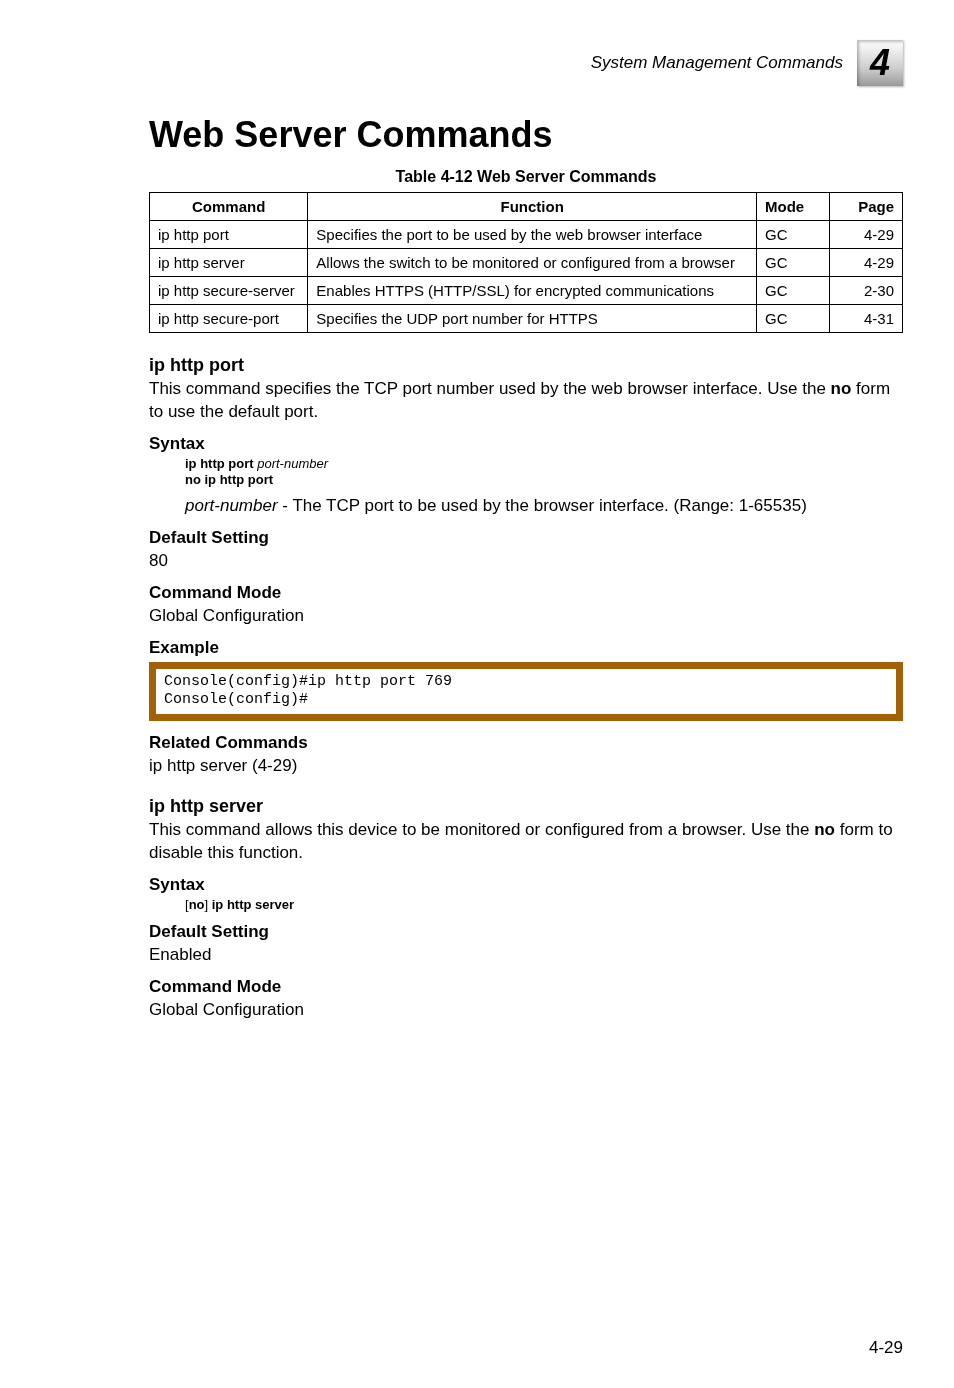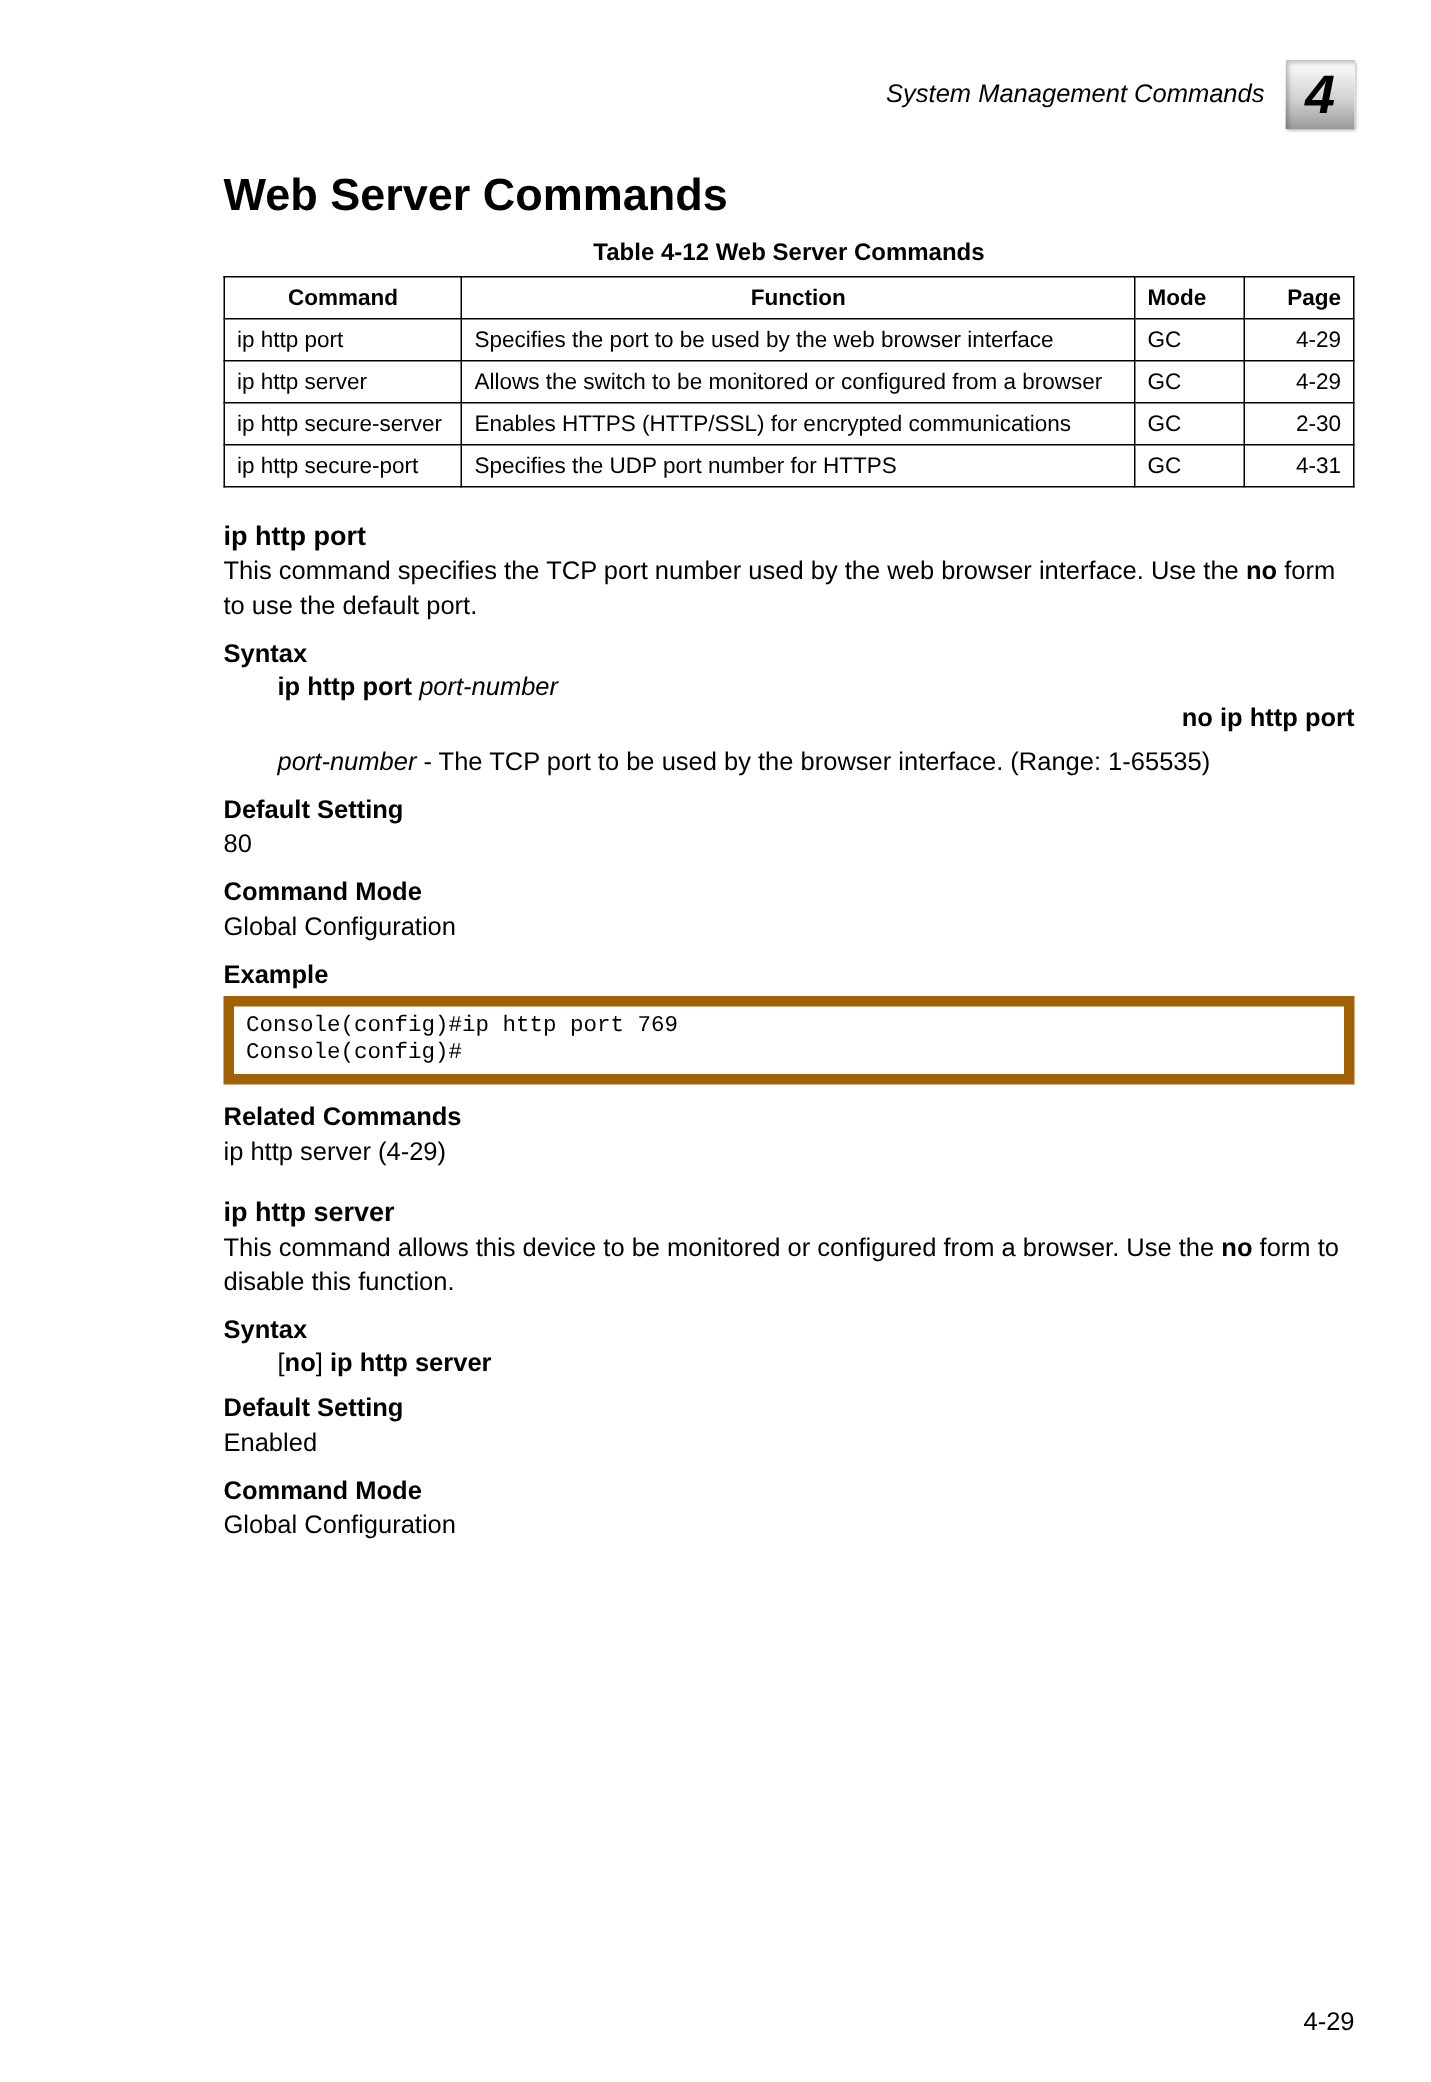--- a/index.html
+++ b/index.html
@@ -34,21 +34,21 @@
     display: flex;
     align-items: center;
     justify-content: center;
     font-size: 36px;
     font-weight: 900;
     font-style: italic;
     color: #000;
     box-shadow: 2px 2px 3px rgba(0,0,0,0.25) inset, 1px 1px 2px rgba(0,0,0,0.3);
   }
   h1.section-title {
-    font-size: 30px;
+    font-size: 36px;
     font-weight: bold;
     margin: 0 0 12px 0;
   }
   .table-caption {
     text-align: center;
     font-weight: bold;
     font-size: 16px;
     margin: 0 0 6px 0;
   }
   table.cmd-table {
@@ -80,25 +80,25 @@
   }
   .subhead {
     font-weight: bold;
     font-size: 17px;
     margin: 10px 0 2px 0;
   }
   .indent1 {
     margin-left: 36px;
   }
   .syntax-line {
-    font-size: 17px;
+    font-size: 13px;
     margin: 0 0 1px 0;
   }
   .italic { font-style: italic; }
-  .bold { font-weight: bold; text-align: right; }
+  .bold { font-weight: bold; }
   pre.example {
     border: 7px solid #a16207;
     font-family: "Courier New", monospace;
     font-size: 15px;
     padding: 4px 8px;
     margin: 4px 0 12px 0;
     white-space: pre;
     line-height: 1.25;
   }
   .page-num {

